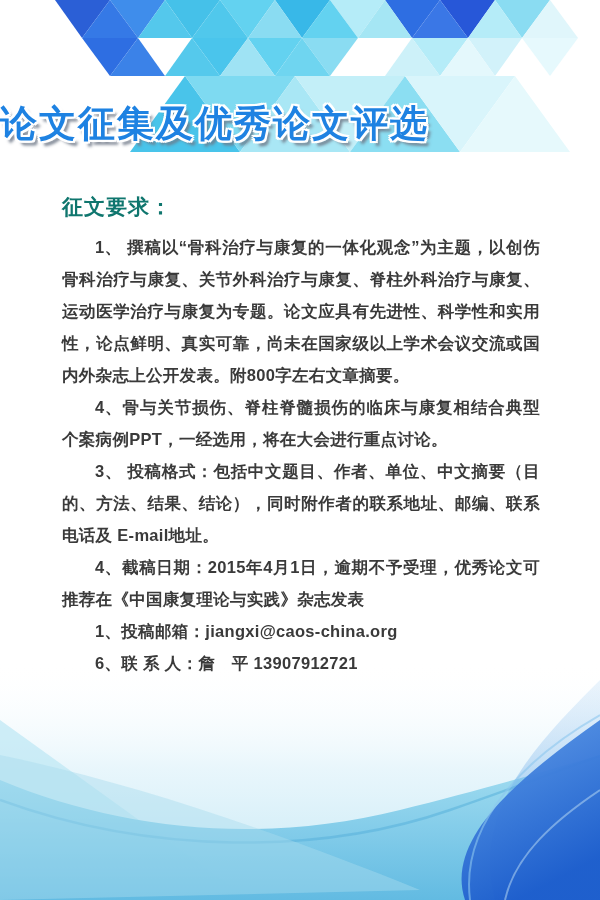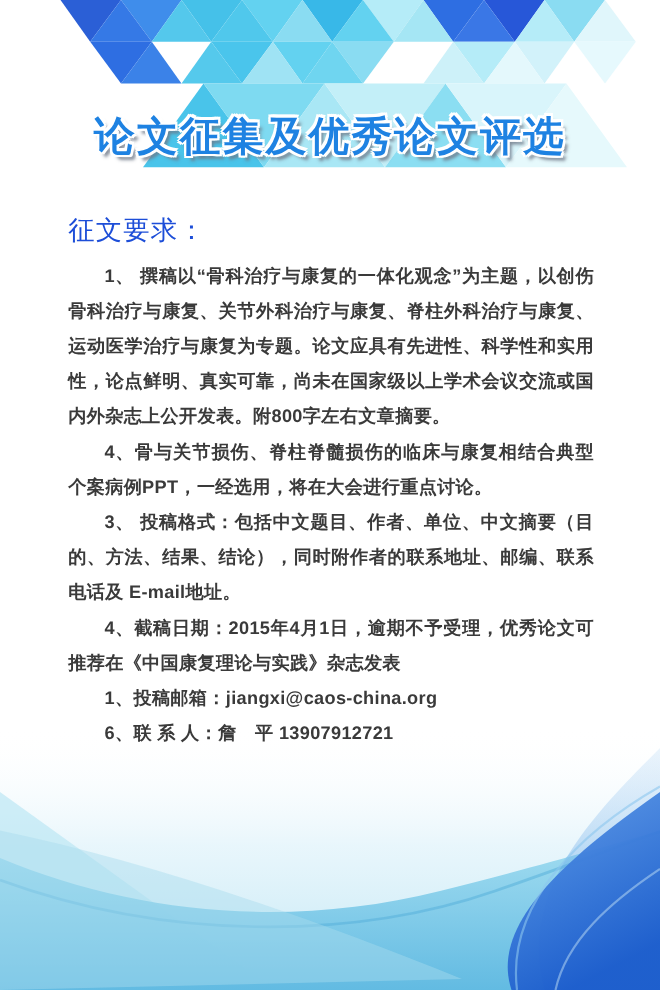--- a/index.html
+++ b/index.html
@@ -4,36 +4,36 @@
 <style>
   html,body { margin:0; padding:0; background:#ffffff; }
   .page {
     position:relative; width:600px; height:900px; margin:0 auto;
     background:#ffffff; overflow:hidden;
     font-family:"Liberation Sans", sans-serif;
   }
   .mosaic { position:absolute; top:0; left:0; z-index:1; }
   .poster-title {
     position:absolute; top:99px; left:0; width:100%; z-index:3;
-    text-align:center; margin:0;
+    margin:0;
     font-size:37px; font-weight:bold; letter-spacing:2px;
     color:#1e82e2;
     text-shadow:
       -2px -2px 0 #fff, 2px -2px 0 #fff, -2px 2px 0 #fff, 2px 2px 0 #fff,
       0 -2px 0 #fff, 0 2px 0 #fff, -2px 0 0 #fff, 2px 0 0 #fff,
       4px 5px 3px rgba(110,120,135,0.85);
   }
   .content {
     position:absolute; left:62px; top:193px; width:478px; z-index:2;
     color:#3a3a3a;
   }
   .section-heading {
     margin:0 0 10px 0;
-    font-size:24px; font-weight:normal; letter-spacing:1px;
-    color:#1d4ed8;
+    font-size:21px; font-weight:bold; letter-spacing:1px;
+    color:#0f766e;
   }
   .body-para {
     margin:0;
     font-size:16.5px; line-height:32px; font-weight:600;
     letter-spacing:0.3px;
     text-align:justify; text-indent:2em;
   }
   .deep-indent { text-indent:6.8em; }
   .waves { position:absolute; bottom:0; left:0; z-index:1; pointer-events:none; }
 </style>

